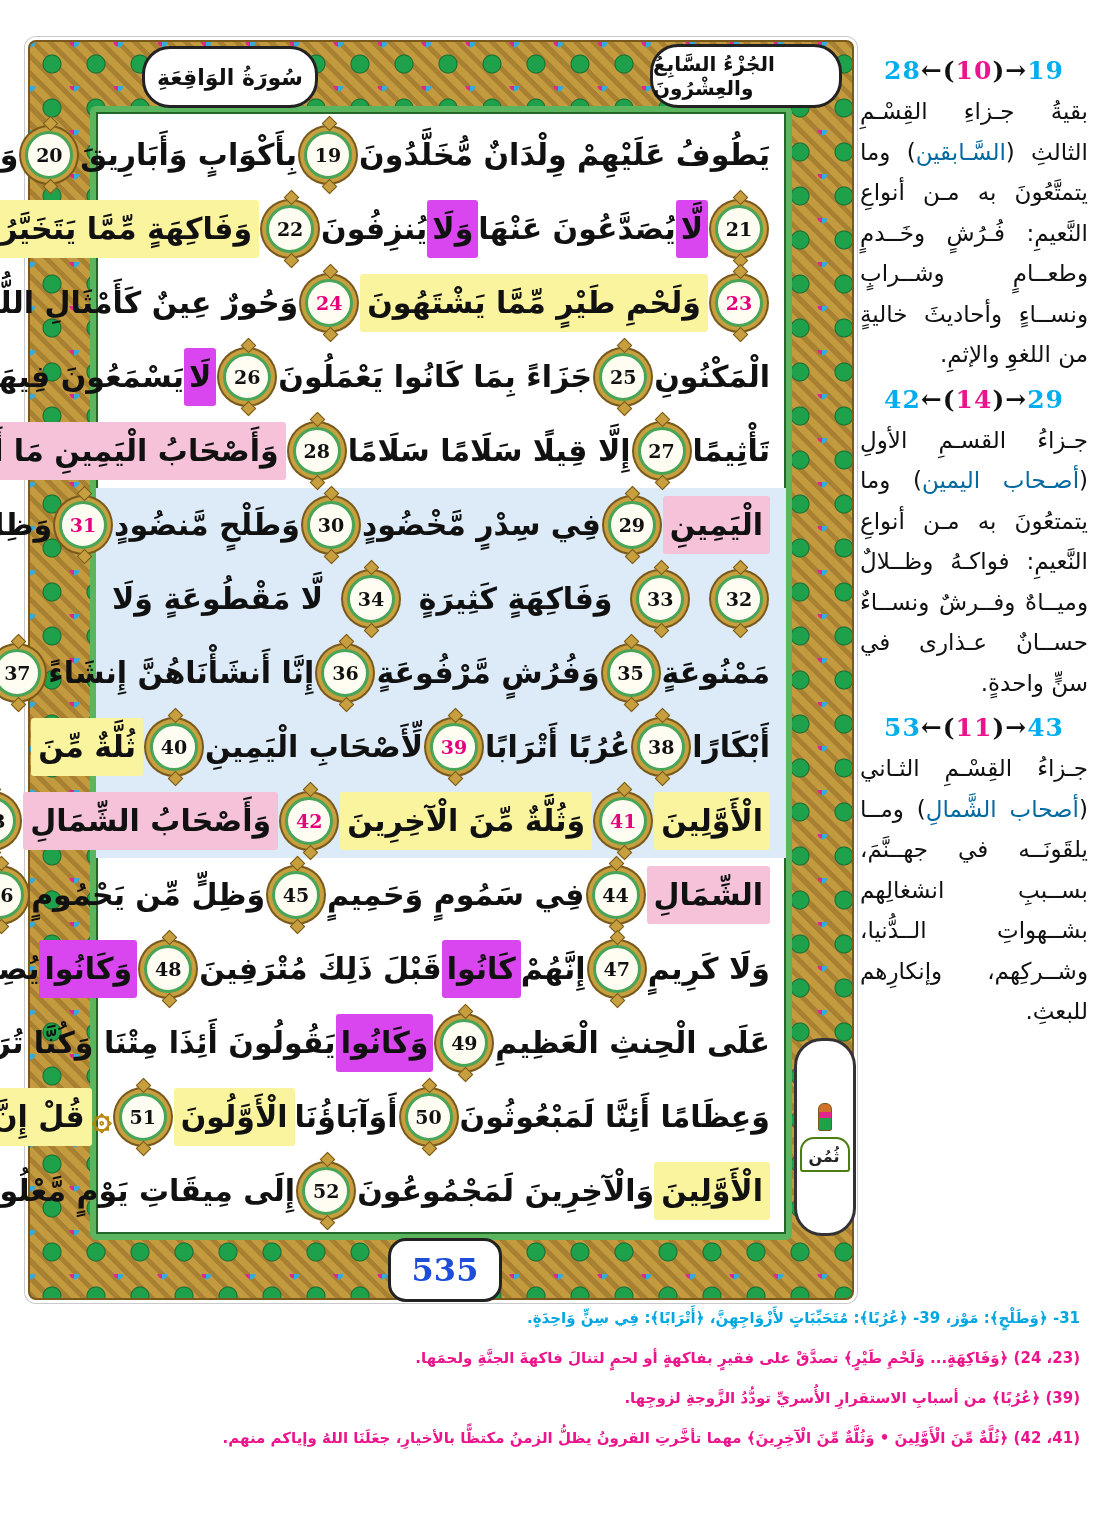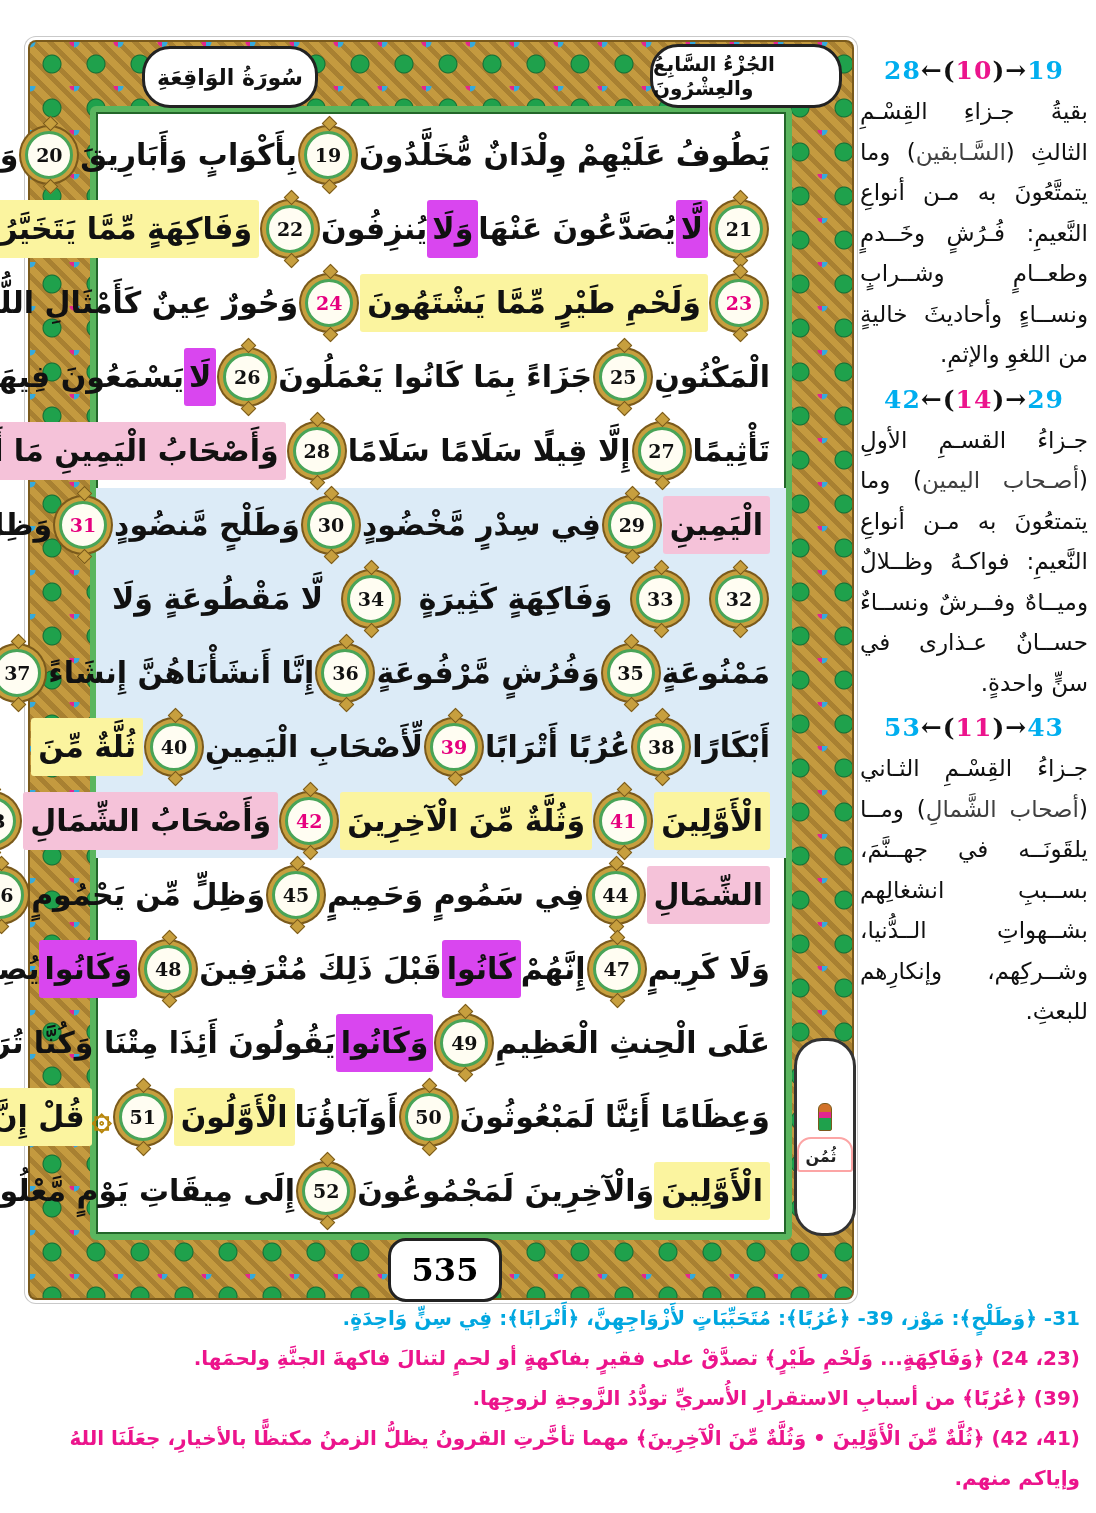--- a/index.html
+++ b/index.html
@@ -54,47 +54,47 @@
     position:absolute;background:#fff;border:3px solid #222;border-radius:28px;
     display:flex;align-items:center;justify-content:center;
     font-weight:bold;color:#111;z-index:5;
   }
   .cartouche.surah{left:142px;top:46px;width:170px;height:56px;font-size:22px;text-align:right;}
   .cartouche.juz{left:650px;top:44px;width:186px;height:58px;font-size:20px;}
   .page-plate{
     position:absolute;left:388px;top:1238px;width:108px;height:58px;z-index:5;
     background:#fff;border:3px solid #222;border-radius:18px;
     display:flex;align-items:center;justify-content:center;
-    font:bold 32px "DejaVu Serif",serif;color:#000000;
+    font:bold 32px "DejaVu Serif",serif;color:#1d4ed8;
   }
   .thumn{
     position:absolute;left:794px;top:1038px;width:56px;height:192px;z-index:6;
     background:#fff;border:3px solid #333;border-radius:28px;
     display:flex;flex-direction:column;align-items:center;justify-content:center;gap:6px;
   }
   .thumn .finial{width:12px;height:26px;background:
     linear-gradient(#d2722a 0 8px,#e3268f 8px 14px,#1fa14c 14px 26px);
     border-radius:6px 6px 2px 2px;border:1px solid #7a5a1c;}
   .thumn .arch{
-    border:2px solid #fca5a5;border-radius:14px 14px 3px 3px;padding:8px 14px 4px 6px;
+    border:2px solid #4d7c0f;border-radius:14px 14px 3px 3px;padding:8px 8px 4px 6px;
     font-weight:bold;font-size:16px;color:#222;
   }
   
   .sidebar{position:absolute;left:860px;top:56px;width:228px;direction:rtl;color:#111;}
   .sb-section{margin-bottom:10px;}
   .range{direction:ltr;text-align:center;font:bold 25px "DejaVu Serif",serif;color:#111;
     letter-spacing:1px;margin-bottom:6px;}
   .range .cyan{color:#00aeef;}
   .range .magenta{color:#ec148c;}
   .sb-body{font-size:23px;line-height:40.5px;text-align:justify;}
-  .sb-body .cyan{color:#404040;}
+  .sb-body .cyan{color:#0369a1;}
   
   .footnotes{position:absolute;left:10px;right:16px;top:1298px;direction:rtl;
     text-align:right;font-weight:bold;}
-  .fnote{font-size:20px;line-height:40px;}
+  .fnote{font-size:15px;line-height:40px;}
   .fnote.cyan{color:#00a7e0;}
   .fnote.magenta{color:#ec148c;}
 </style>
 </head>
 <body>
 
 <div class="frame">
   <div class="text-panel">
     <div id="qlines">
         <div class="qline">

